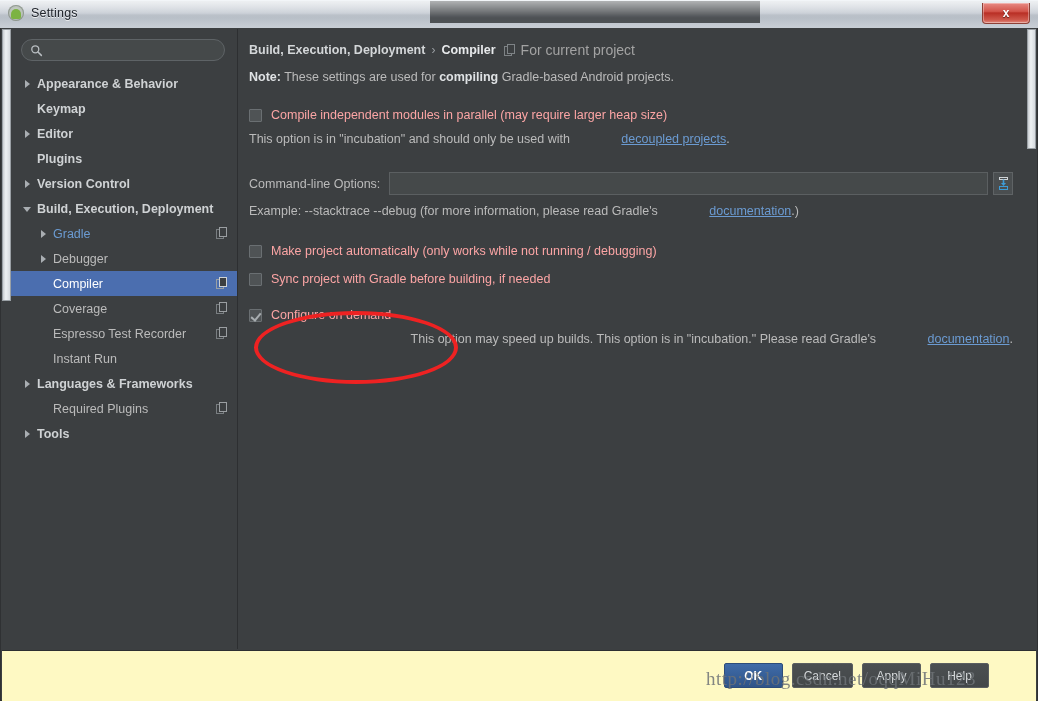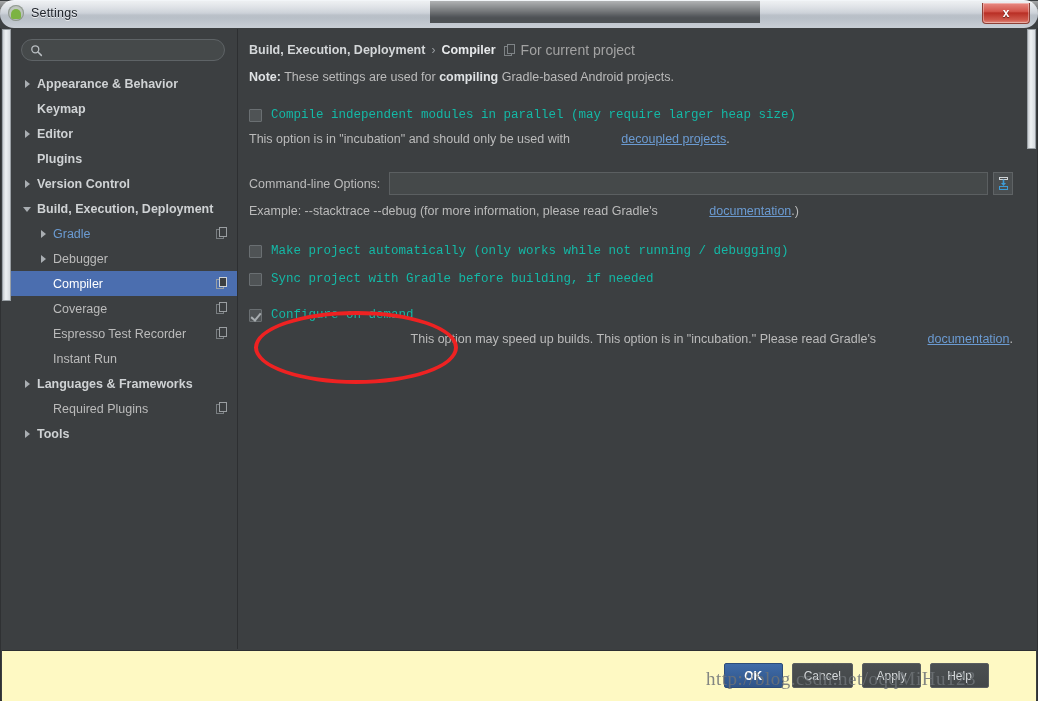--- a/index.html
+++ b/index.html
@@ -12,21 +12,20 @@
     position:absolute;left:0;top:0;width:1038px;height:701px;
     background:#3c3f41;
     box-sizing:border-box;
   }
   
   .titlebar{
     position:absolute;left:0;top:0;width:1038px;height:28px;
     background:linear-gradient(to bottom,#d8dde3 0%,#c3c9d1 45%,#b4bbc4 52%,#c9cfd6 100%);
     border-top:1px solid #f2f5f8;
     box-sizing:border-box;
-    border-radius:14px;
   }
   .titlebar-inner{
     position:absolute;left:0;top:0;width:1038px;height:28px;
     background:linear-gradient(to bottom,rgba(255,255,255,.55),rgba(255,255,255,0) 60%);
   }
   .title-left{
     position:absolute;left:8px;top:4px;display:flex;align-items:center;gap:7px;
   }
   .app-icon{
     width:16px;height:16px;border-radius:50%;
@@ -156,21 +155,21 @@
   .cb{
     width:13px;height:13px;flex:0 0 13px;margin-right:9px;margin-top:1px;
     background:#4f5355;border:1px solid #6a6f72;box-sizing:border-box;
     border-radius:1px;position:relative;
   }
   .cb.checked:after{
     content:"";position:absolute;left:3px;top:1px;width:4px;height:8px;
     border-right:2px solid #a8adb0;border-bottom:2px solid #a8adb0;
     transform:rotate(40deg);
   }
-  .cb-label{font-size:12.5px;color:#14b8a6;line-height:15px;font-family:Liberation Mono, monospace;}
+  .cb-label{font-size:12.5px;color:#fca5a5;line-height:15px;}
   .sub{color:#bbbbbb;font-size:12.5px;}
   a.link{color:#6b9bd2;text-decoration:underline;cursor:pointer;margin-left:48px;}
   .blk1{margin-top:24px;}
   .blk1 .sub{margin-top:9px;}
   .cmdrow{
     margin-top:26px;display:flex;align-items:center;
   }
   .cmdlabel{font-size:12.5px;color:#bbbbbb;margin-right:9px;white-space:nowrap;}
   .cmdinput{
     flex:1;height:23px;background:#45494a;border:1px solid #5b5f61;

